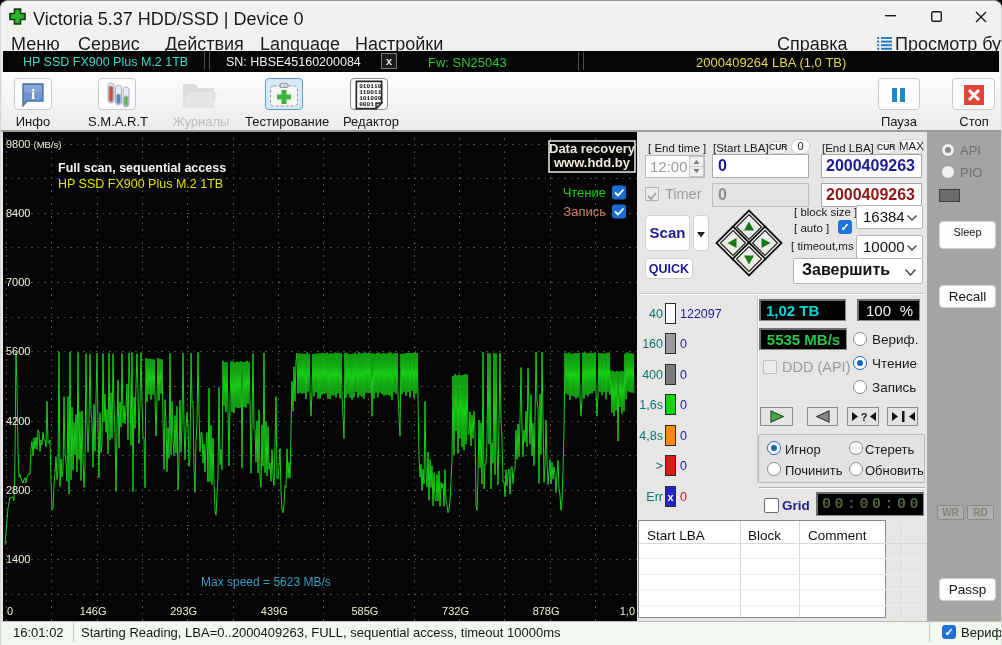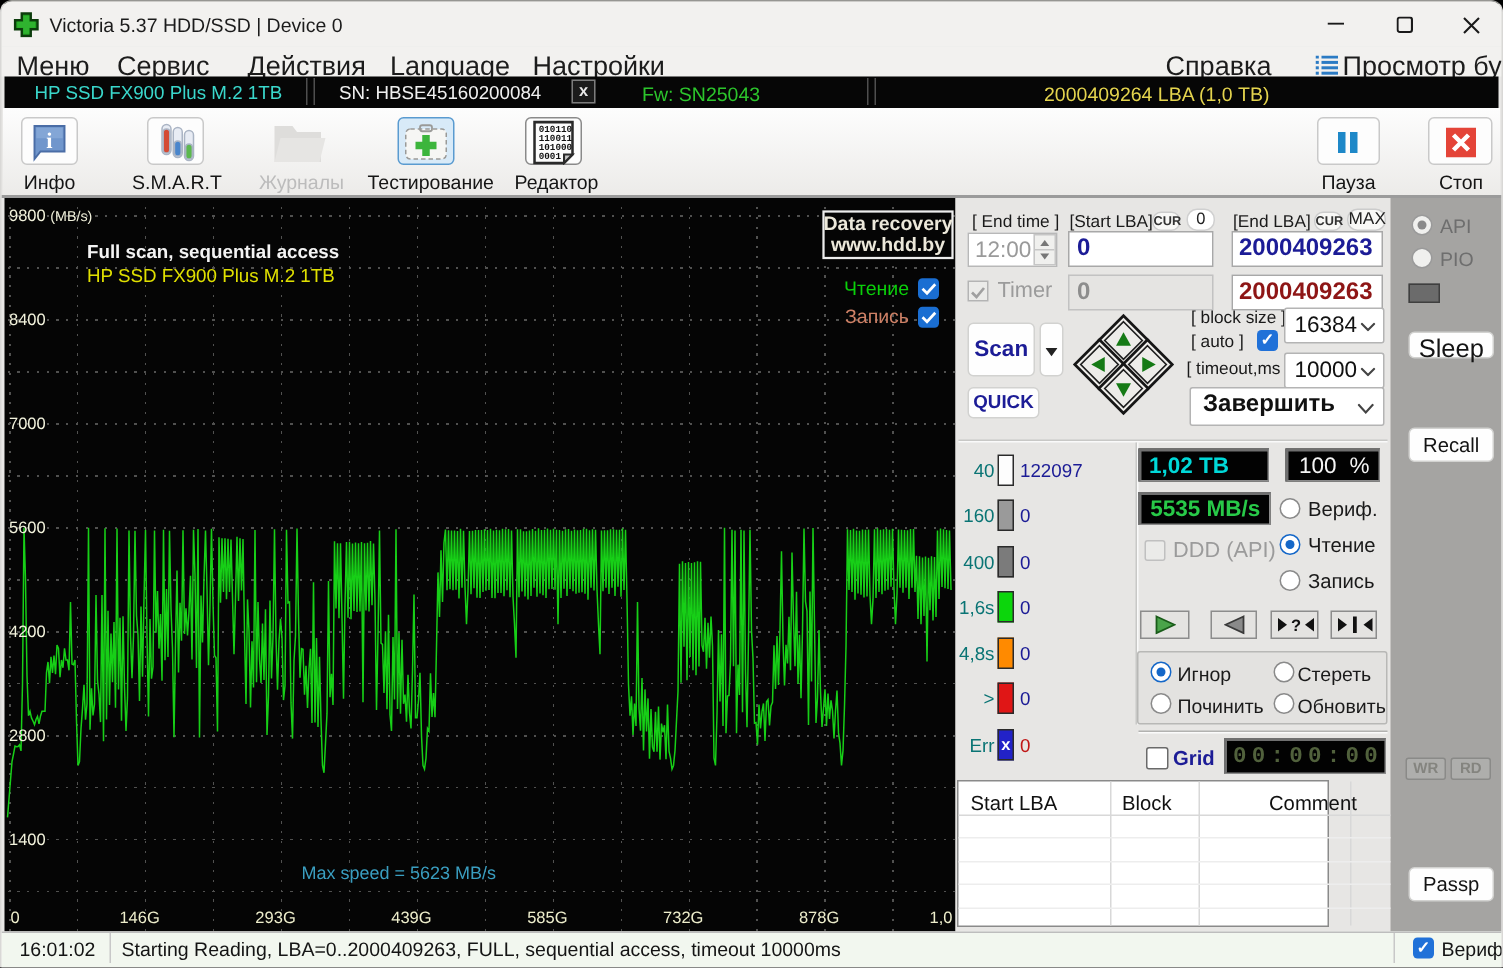--- a/index.html
+++ b/index.html
@@ -1,20 +1,20 @@
 <!DOCTYPE html>
 <html><head><meta charset="utf-8">
 <style>
 *{margin:0;padding:0;box-sizing:border-box;}
 html,body{width:1002px;height:645px;background:#000;overflow:hidden;}
 body{font-family:"Liberation Sans",sans-serif;position:relative;}
 .abs{position:absolute;white-space:nowrap;}
 #win{position:absolute;left:0;top:0;width:1002px;height:645px;background:#e9e8e6;border-radius:8px 8px 0 0;border:1px solid #d9d8d6;border-top:1px solid #969692;border-bottom:none;overflow:hidden;}
 #titlebar{position:absolute;left:0;top:0;width:1000px;height:30px;background:#f2f1ef;}
-#title{position:absolute;left:32px;top:8px;font-size:13px;color:#1b1b1b;}
+#title{position:absolute;left:32px;top:8px;font-size:18px;color:#1b1b1b;}
 #menubar{position:absolute;left:0;top:30px;width:1000px;height:20px;background:#f2f1ef;font-size:18px;color:#1c1c1c;}
 .mi{position:absolute;top:3px;white-space:nowrap;}
 #devbar{position:absolute;left:2px;top:50px;width:996px;height:21px;background:#060606;font-size:13px;}
 #devbar div{position:absolute;top:4px;}
 #toolbar{position:absolute;left:1px;top:71px;width:998px;height:58px;background:linear-gradient(#fdfdfd,#eceBe9);}
 .tbtn{position:absolute;top:6px;width:38px;height:32px;background:#fdfdfd;border:1px solid #c9c9c9;border-radius:4px;}
 .tlbl{position:absolute;top:42px;font-size:13px;color:#151515;text-align:center;}
 #graph{position:absolute;left:2px;top:131px;width:634px;height:489px;background:#050505;}
 #gdivider{position:absolute;left:0px;top:129px;width:1000px;height:2px;background:#9b9b9b;}
 #cpanel{position:absolute;left:636px;top:131px;width:290px;height:489px;background:#e7e6e4;}
@@ -394,31 +394,31 @@
  <div class="abs" style="left:101px;top:0;width:1px;height:96px;background:#d8d8d8;"></div>
  <div class="abs" style="left:160px;top:0;width:1px;height:96px;background:#d8d8d8;"></div>
  <div class="abs" style="left:261px;top:0;width:1px;height:96px;background:#d8d8d8;"></div>
  <div class="abs" style="left:0;top:22px;width:288px;height:1px;background:#d8d8d8;"></div>
  <div class="abs" style="left:0;top:37px;width:288px;height:1px;background:#ededed;"></div>
  <div class="abs" style="left:0;top:53px;width:288px;height:1px;background:#ededed;"></div>
  <div class="abs" style="left:0;top:68px;width:288px;height:1px;background:#ededed;"></div>
  <div class="abs" style="left:0;top:84px;width:288px;height:1px;background:#ededed;"></div>
  <div class="abs" style="left:8px;top:7px;font-size:13.5px;color:#111;">Start LBA</div>
  <div class="abs" style="left:109px;top:7px;font-size:13.5px;color:#111;">Block</div>
- <div class="abs" style="left:169px;top:7px;font-size:13.5px;color:#111;margin-left:38px;">Comment</div>
+ <div class="abs" style="left:169px;top:7px;font-size:13.5px;color:#111;">Comment</div>
 </div>
 
 <div class="abs" style="left:940px;top:142px;width:14px;height:14px;border-radius:50%;background:#f0f0ee;border:1px solid #9a9a9a;">
       <div class="abs" style="left:3px;top:3px;width:6px;height:6px;border-radius:50%;background:#8a8a8a;"></div>
     </div>
 <div class="abs" style="left:959px;top:142px;font-size:13px;color:#6e6e6e;">API</div>
 <div class="abs" style="left:940px;top:164px;width:14px;height:14px;border-radius:50%;background:#f0f0ee;border:1px solid #9a9a9a;"></div>
 <div class="abs" style="left:959px;top:164px;font-size:13px;color:#6e6e6e;">PIO</div>
 <div class="abs" style="left:938px;top:188px;width:21px;height:13px;background:#6b6b6b;border:1px solid #3f3f3f;"></div>
-<div class="whitebtn" style="left:938px;top:220px;width:57px;height:18px;font-size:17px;line-height:21px;">Sleep</div>
+<div class="whitebtn" style="left:938px;top:220px;width:57px;height:28px;font-size:11px;line-height:21px;">Sleep</div>
 <div class="whitebtn" style="left:938px;top:284px;width:57px;height:23px;font-size:13.5px;line-height:21px;">Recall</div>
 <div class="abs" style="left:936px;top:504px;width:27px;height:15px;background:#aeaeac;border:1px solid #8a8a88;border-radius:2px;font-size:10px;font-weight:bold;color:#84847f;text-align:center;line-height:13px;">WR</div>
 <div class="abs" style="left:966px;top:504px;width:27px;height:15px;background:#aeaeac;border:1px solid #8a8a88;border-radius:2px;font-size:10px;font-weight:bold;color:#84847f;text-align:center;line-height:13px;">RD</div>
 <div class="whitebtn" style="left:938px;top:577px;width:57px;height:23px;font-size:13.5px;line-height:21px;">Passp</div>
 
 <div id="statusbar">
  <div class="abs" style="left:12px;top:3px;">16:01:02</div>
  <div class="abs" style="left:72px;top:0;width:1px;height:20px;background:#c8c8c8;"></div>
  <div class="abs" style="left:80px;top:3px;">Starting Reading, LBA=0..2000409263, FULL, sequential access, timeout 10000ms</div>
  <div class="abs" style="left:928px;top:0;width:1px;height:20px;background:#c8c8c8;"></div>

